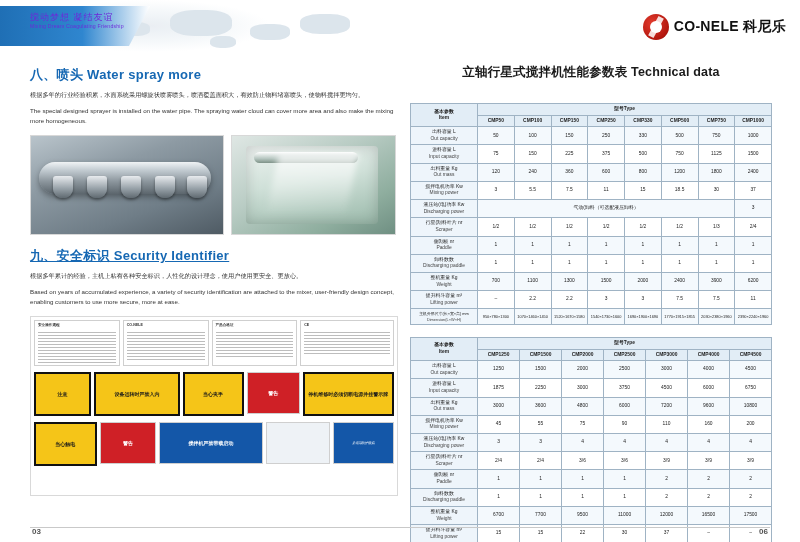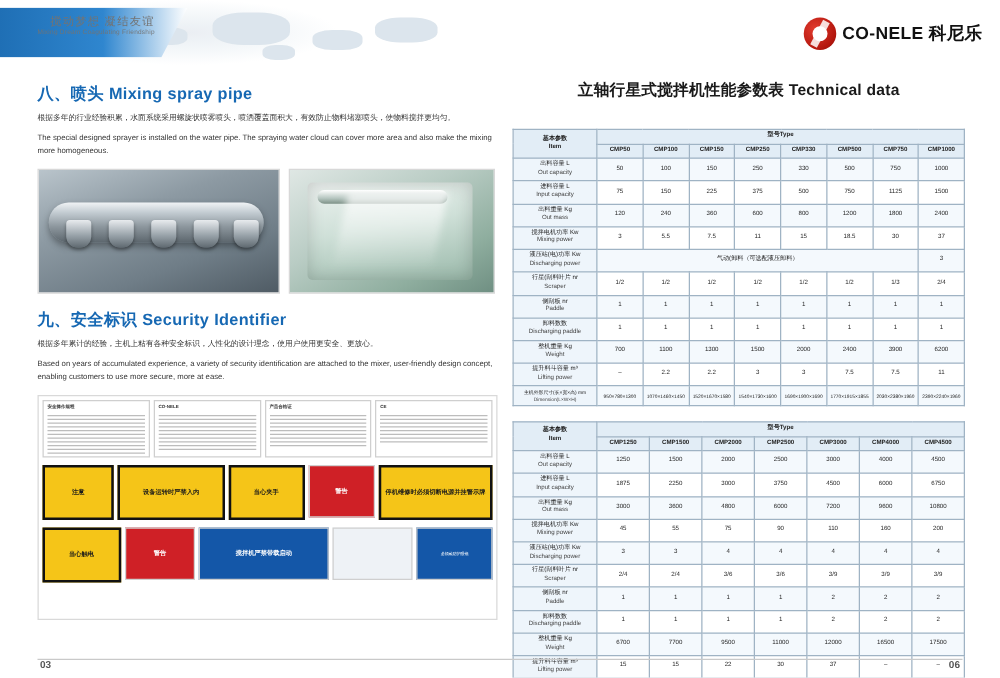--- a/index.html
+++ b/index.html
@@ -26,21 +26,21 @@
       radial-gradient(ellipse 120px 26px at 150px 26px, #e9eef3 0%, #f5f8fa 60%, #ffffff 100%);
     opacity:.95;
   }
   .hdr-map .blob{position:absolute;background:#dbe4ec;border-radius:40%;}
   .hdr-blue{
     position:absolute;left:0;top:6px;width:150px;height:40px;
     background:linear-gradient(90deg,#1f6fb5 0%, #2f86cf 55%, #ffffff 100%);
     clip-path:polygon(0 0, 100% 0, 86% 100%, 0 100%);
   }
   .hdr-blue-txt{
-    position:absolute;left:30px;top:12px;color:#737373;line-height:1.25;text-align:right;
+    position:absolute;left:30px;top:12px;color:#6d28d9;line-height:1.25;
   }
   .hdr-cn{font-size:9px;letter-spacing:1px;}
   .hdr-en{font-size:5.2px;letter-spacing:.2px;opacity:.95;}
   .hdr-logo{
     position:absolute;right:14px;top:14px;display:flex;align-items:center;gap:5px;
   }
   .hdr-logo .mark{
     width:26px;height:26px;border-radius:50%;
     background:radial-gradient(circle at 35% 35%, #e23b2e 0%, #b3160d 70%, #7d0c06 100%);
     position:relative;
@@ -85,21 +85,21 @@
   .tank{
     position:absolute;left:14px;top:10px;width:132px;height:78px;
     background:linear-gradient(170deg,#eef3f1 0%,#cfe0d8 45%,#9ab9aa 100%);
     border-radius:4px;box-shadow:inset 0 0 14px rgba(0,0,0,.18);
   }
   .tank-pipe{
     position:absolute;left:22px;top:16px;width:104px;height:11px;border-radius:6px;
     background:linear-gradient(180deg,#ffffff,#b6c6c0 60%,#7d9187);
   }
 
-  .sec2{margin-top:12px;}
+  .sec2{margin-top:12px;text-decoration:underline;}
   .safety{
     margin-top:8px;width:366px;height:178px;border:1px solid #d9d9d9;
     background:#ffffff;position:relative;overflow:hidden;
   }
   .sf-row{display:flex;gap:3px;padding:3px;}
   .sf-card{background:#fff;border:1px solid #cfcfcf;position:relative;overflow:hidden;}
   .sf-lines{position:absolute;left:3px;right:3px;top:10px;}
   .sf-lines i{display:block;height:1px;background:#bdbdbd;margin:2px 0;}
   .sf-head{font-size:3.6px;color:#333;padding:2px 3px;font-weight:bold;}
   .warn-yellow{background:#f5c518;border:2px solid #111;}
@@ -165,21 +165,21 @@
       <div class="hdr-en">Mixing  Dream  Coagulating  Friendship</div>
     </div>
     <div class="hdr-logo">
       <span class="mark"></span>
       <span class="hdr-name">CO-NELE 科尼乐</span>
     </div>
   </div>
 
   <div class="left">
 
-    <h2 class="sec-title">八、喷头 Mixing spray pipe</h2>
+    <h2 class="sec-title">八、喷头 Water spray more</h2>
     <p class="body-cn">根据多年的行业经验积累，水面系统采用螺旋状喷雾喷头，喷洒覆盖面积大，有效防止物料堵塞喷头，使物料搅拌更均匀。</p>
     <p class="body-en">The special designed sprayer is installed on the water pipe. The spraying water cloud can cover more area and also make the mixing more homogeneous.</p>
 
     <div class="photos">
       <div class="ph ph1">
         <div class="pipe"></div>
         <div class="noz" style="left:22px;"></div>
         <div class="noz" style="left:56px;"></div>
         <div class="noz" style="left:90px;"></div>
         <div class="noz" style="left:124px;"></div>

